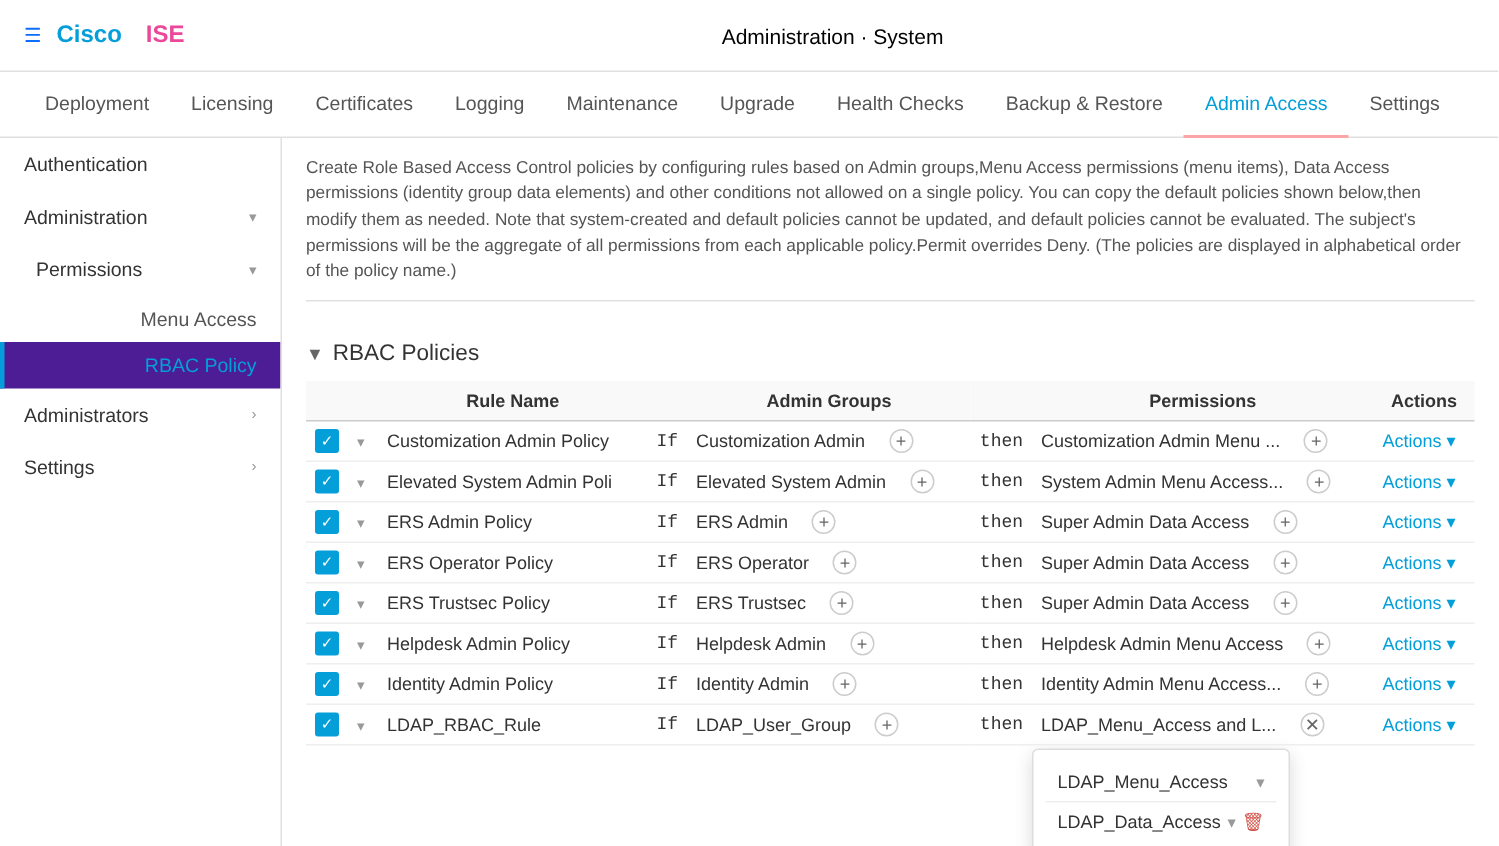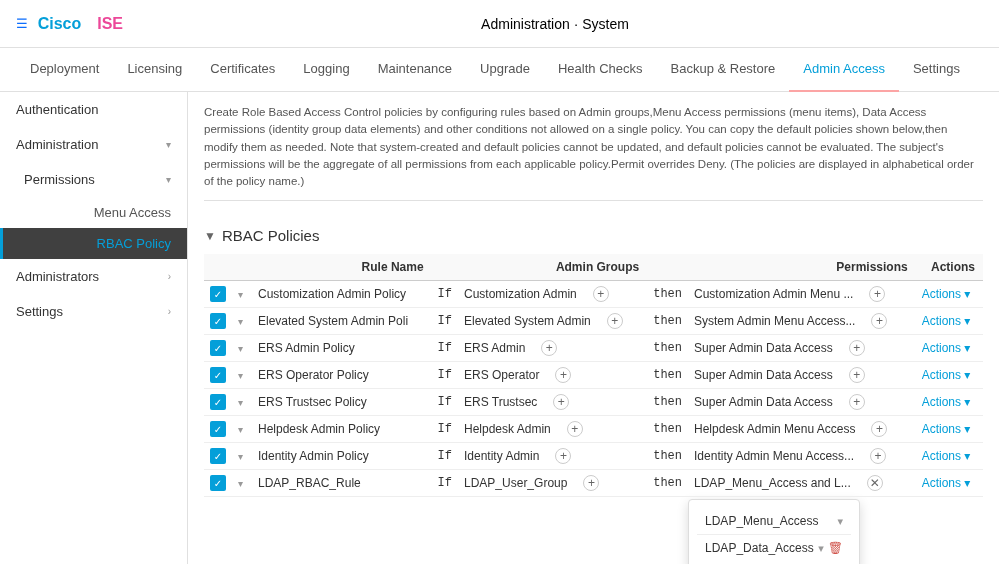--- a/index.html
+++ b/index.html
@@ -58,21 +58,21 @@
     
     .section-title {
       display: flex; align-items: center; gap: 6px; font-size: 15px;
       font-weight: 500; color: #333; margin-bottom: 10px;
     }
     .section-title .collapse-icon { color: #666; cursor: pointer; font-size: 12px; }
     
     
     .rbac-table { width: 100%; border-collapse: collapse; }
     .rbac-table th {
-      text-align: right; padding: 6px 8px; font-size: 12px;
+      text-align: center; padding: 6px 8px; font-size: 12px;
       font-weight: 600; color: #333; border-bottom: 1px solid #ccc;
       background: #f9f9f9;
     }
     .rbac-table td {
       padding: 5px 6px; font-size: 12px; color: #333;
       border-bottom: 1px solid #eee; vertical-align: middle;
     }
     
     .col-check { width: 24px; }
     .col-expand { width: 20px; }
@@ -153,21 +153,21 @@
     </div>
     <div class="sidebar-item section-header">
       <span>Administration</span>
       <span class="chevron">▾</span>
     </div>
     <div class="sidebar-item" style="padding-left:24px; font-weight:500;">
       <span>Permissions</span>
       <span class="chevron">▾</span>
     </div>
     <div class="sidebar-sub-item">Menu Access</div>
-    <div class="sidebar-sub-item active" style="border-left:3px solid #049fd9; color:#049fd9; background:#404040; padding-left:29px;">RBAC Policy</div>
+    <div class="sidebar-sub-item active" style="border-left:3px solid #049fd9; color:#049fd9; background:#4c1d95; padding-left:29px;">RBAC Policy</div>
     <div class="sidebar-item">
       <span>Administrators</span>
       <span class="chevron">›</span>
     </div>
     <div class="sidebar-item">
       <span>Settings</span>
       <span class="chevron">›</span>
     </div>
   </div>
 

